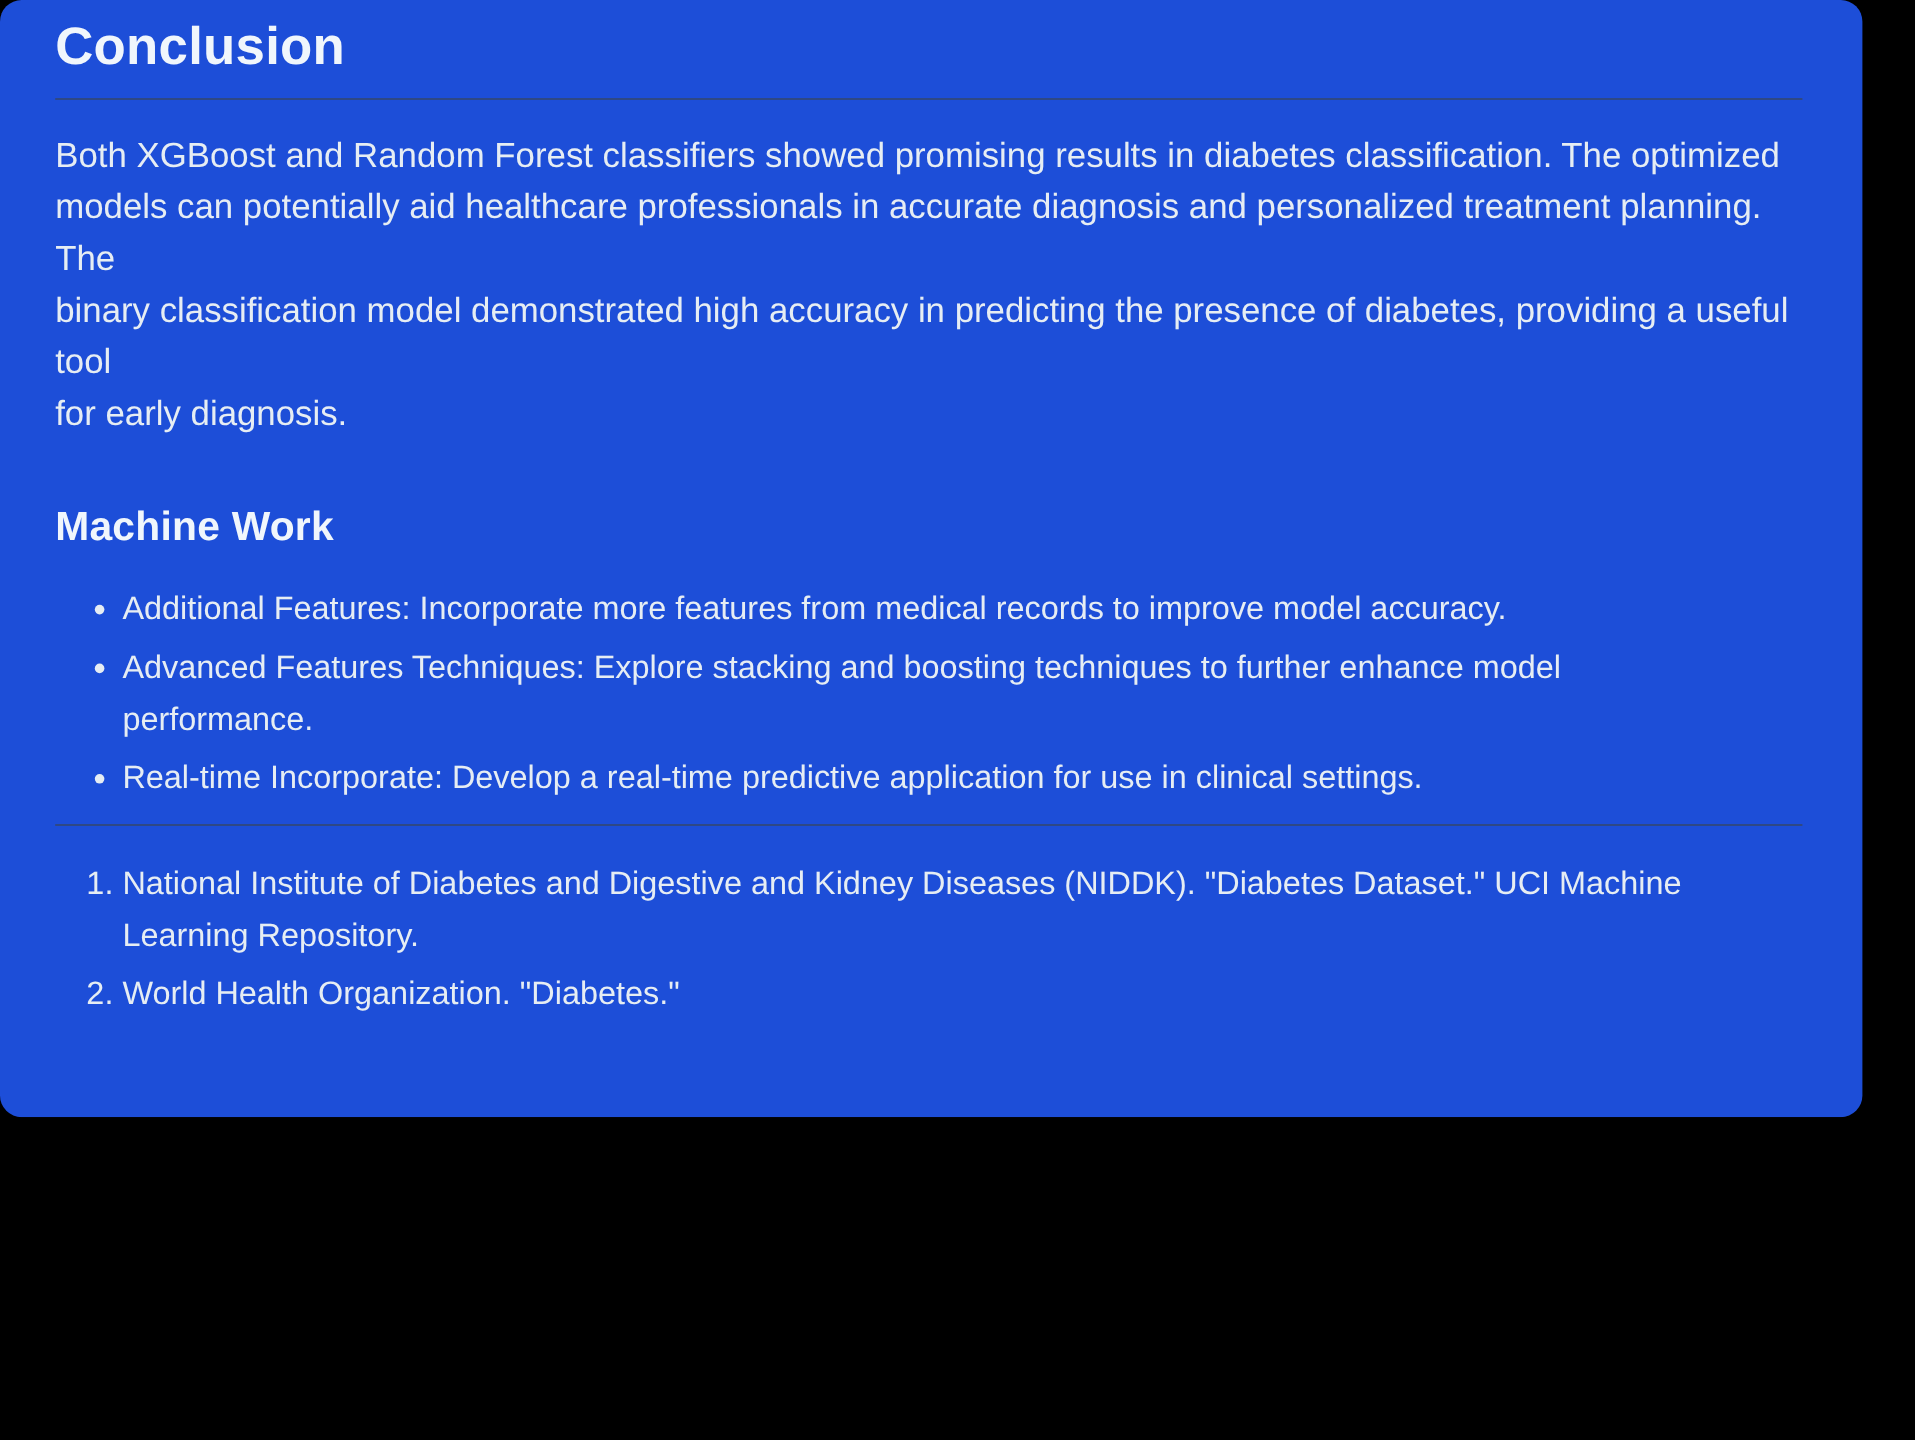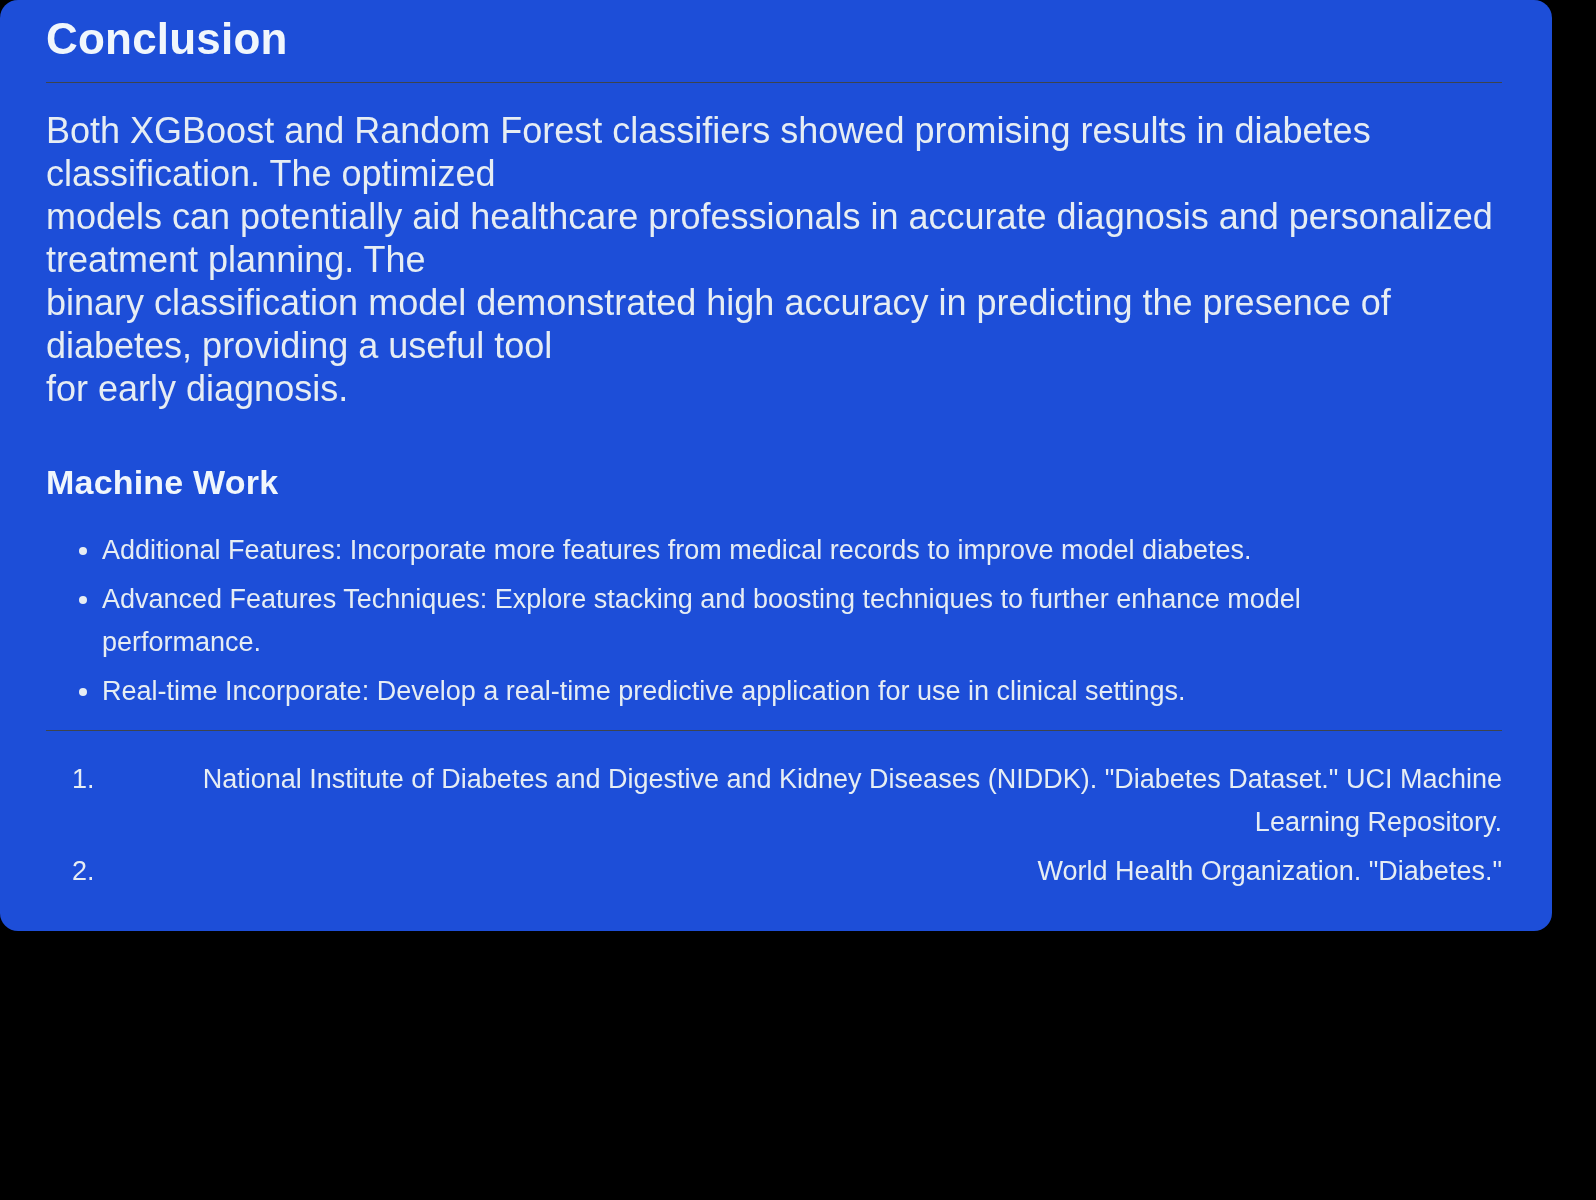--- a/index.html
+++ b/index.html
@@ -35,40 +35,39 @@
   h1.doc-h1.later {
     padding-top: 46px;
   }
   .rule {
     height: 1px;
     background: #3d444d;
     margin-top: 17px;
   }
   p.body-text {
     margin: 26px 0 0 0;
-    font-size: 36px;
+    font-size: 29px;
     line-height: 43px;
     white-space: pre-line;
     color: #e6edf3;
   }
   h3.doc-h3 {
     margin: 50px 0 0 0;
     font-size: 34px;
     line-height: 44px;
   }
   ul.doc-ul {
     margin: 25px 0 0 0;
     padding: 0 0 0 56px;
     list-style: disc outside;
   }
   ol.doc-ol {
     margin: 27px 0 0 0;
     padding: 0 0 0 56px;
     list-style: decimal outside;
-    text-align: right;
   }
   ul.doc-ul > li,
   ol.doc-ol > li {
     font-size: 27px;
     line-height: 43px;
     white-space: pre-line;
     color: #e6edf3;
   }
   ul.doc-ul > li::marker,
   ol.doc-ol > li::marker {
@@ -96,21 +95,21 @@
   <div class="rule"></div>
 
   <p class="body-text">Both XGBoost and Random Forest classifiers showed promising results in diabetes classification. The optimized
 models can potentially aid healthcare professionals in accurate diagnosis and personalized treatment planning. The
 binary classification model demonstrated high accuracy in predicting the presence of diabetes, providing a useful tool
 for early diagnosis.</p>
 
   <h3 class="doc-h3">Machine Work</h3>
 
   <ul class="doc-ul">
-    <li><strong>Additional Features</strong><span>: Incorporate more features from medical records to improve model diabetes.</span></li>
+    <li><strong>Additional Features</strong><span>: Incorporate more features from medical records to improve model accuracy.</span></li>
     <li><strong>Advanced Features Techniques</strong><span>: Explore stacking and boosting techniques to further enhance model
 performance.</span></li>
     <li><strong>Real-time Incorporate</strong><span>: Develop a real-time predictive application for use in clinical settings.</span></li>
   </ul>
 
   <div class="rule"></div>
 
   <ol class="doc-ol">
     <li><span>National Institute of Diabetes and Digestive and Kidney Diseases (NIDDK). "Diabetes Dataset." UCI Machine
 Learning Repository.</span></li>

